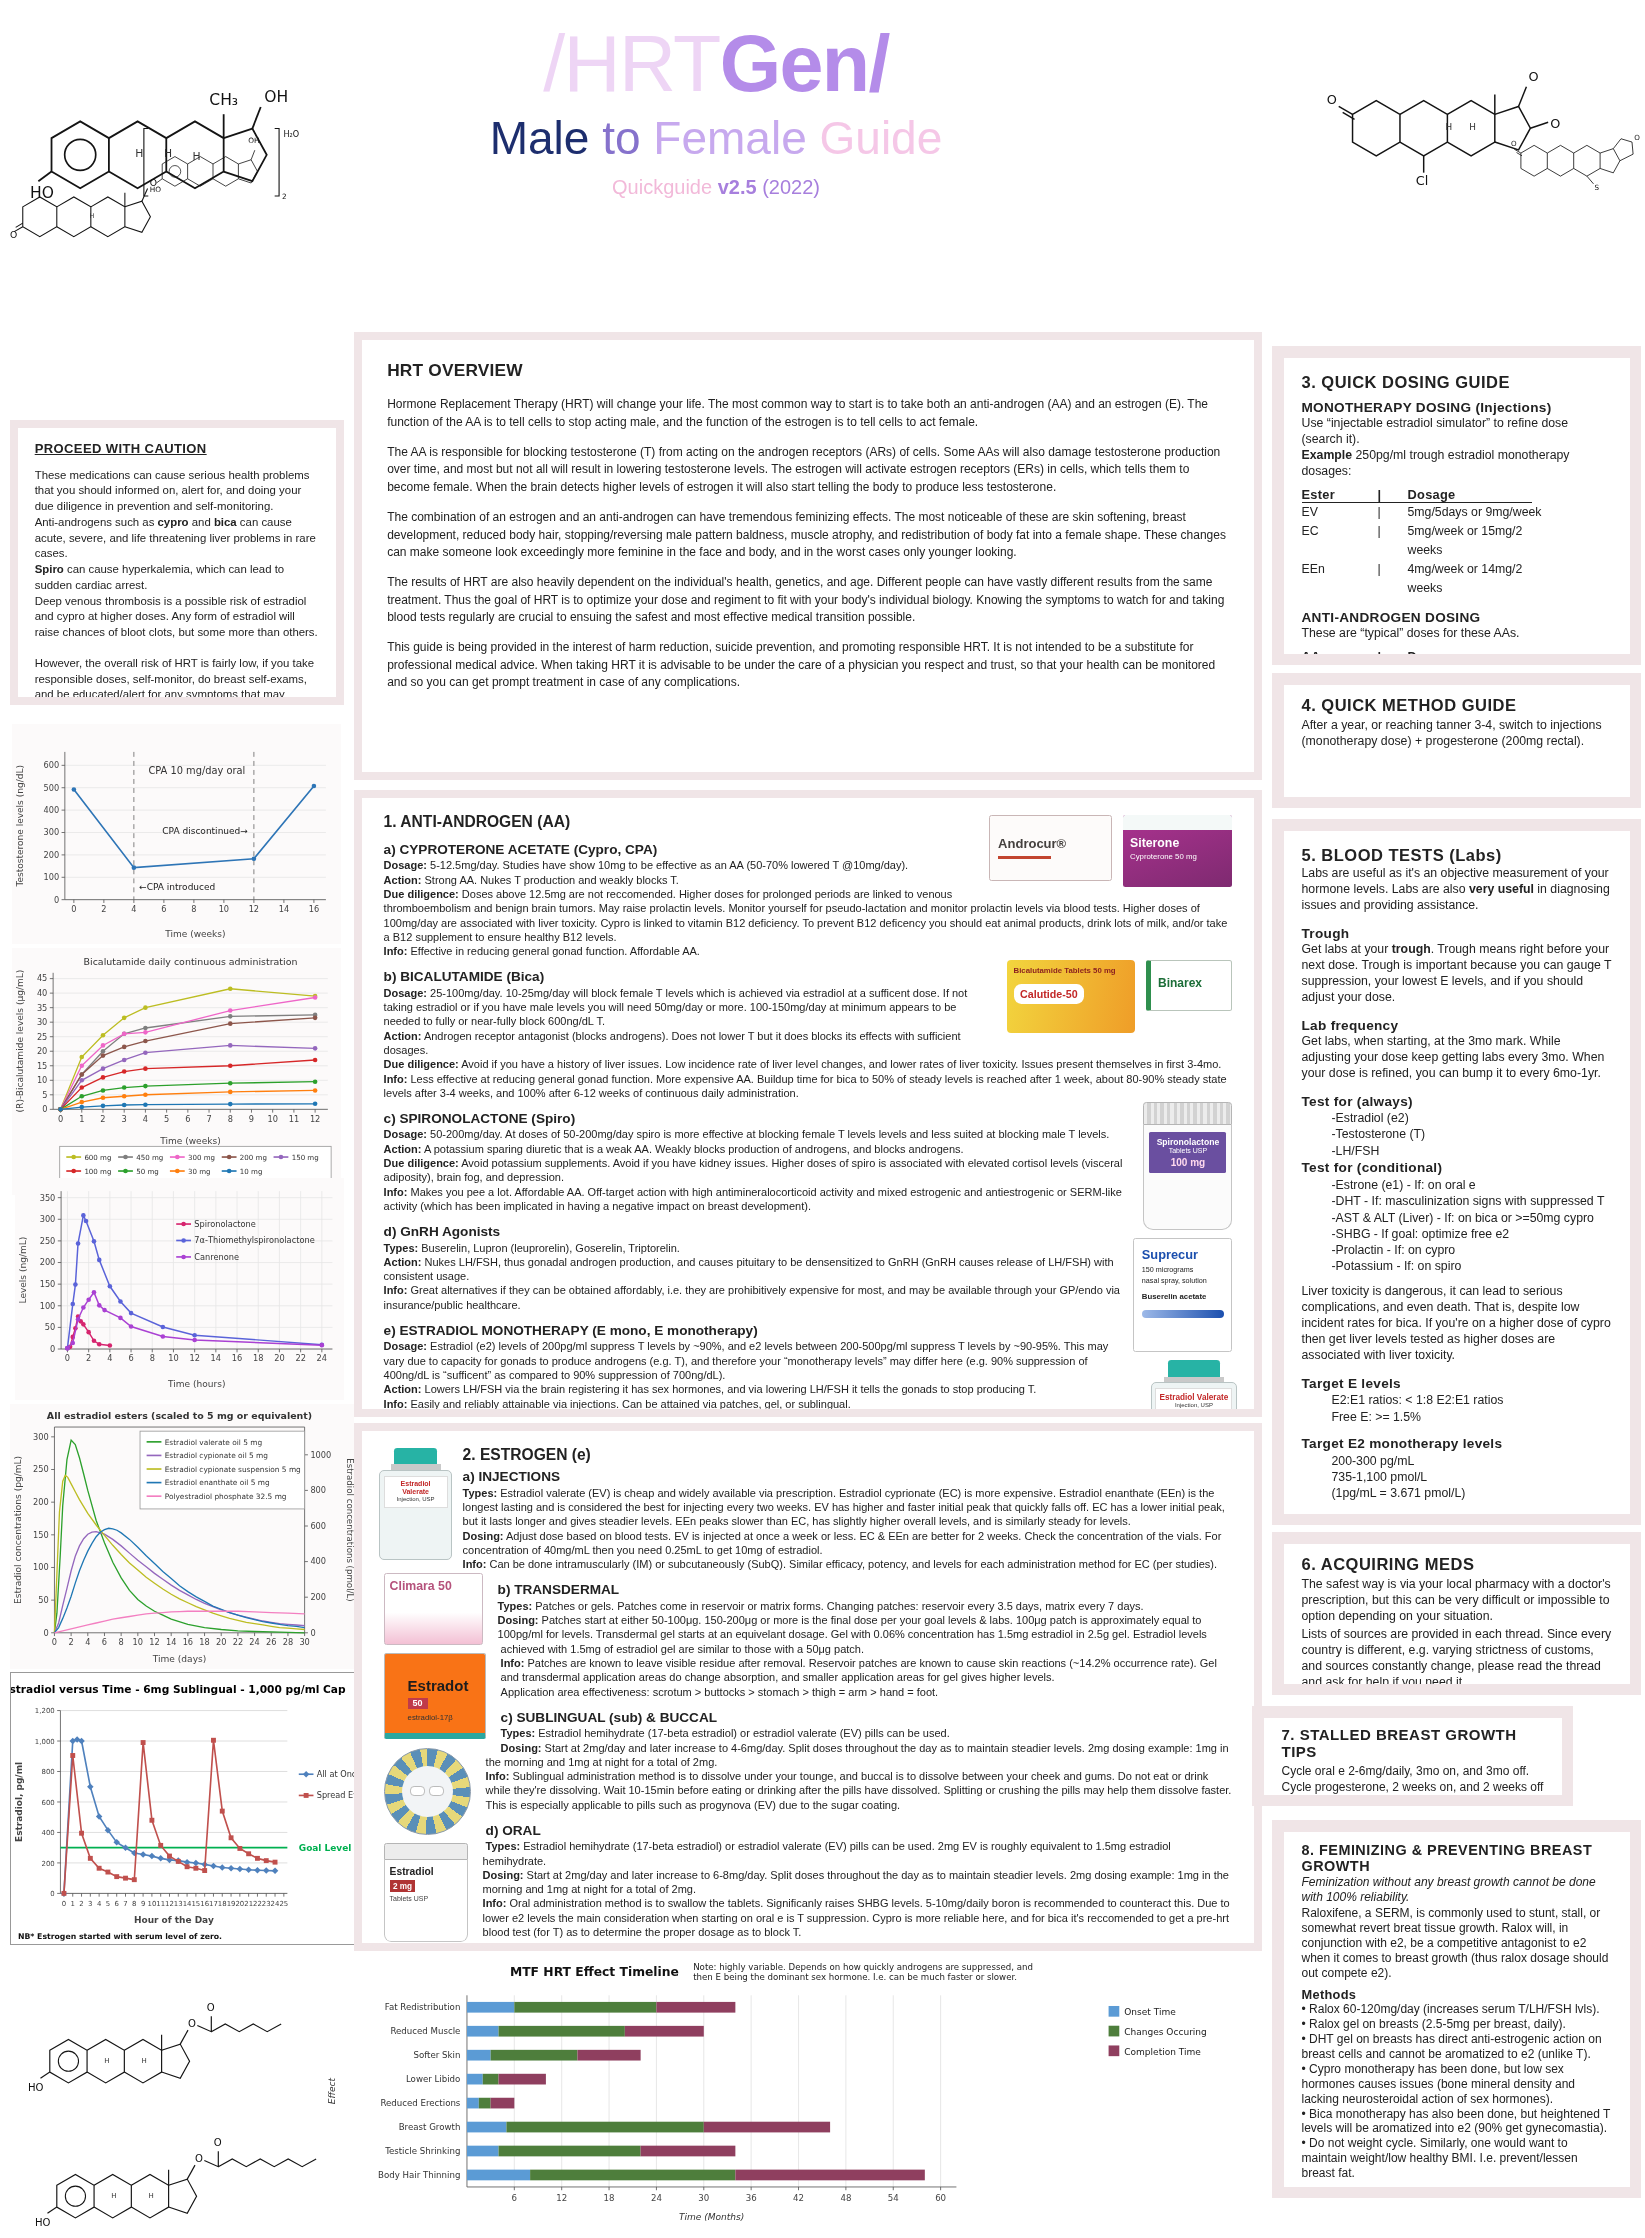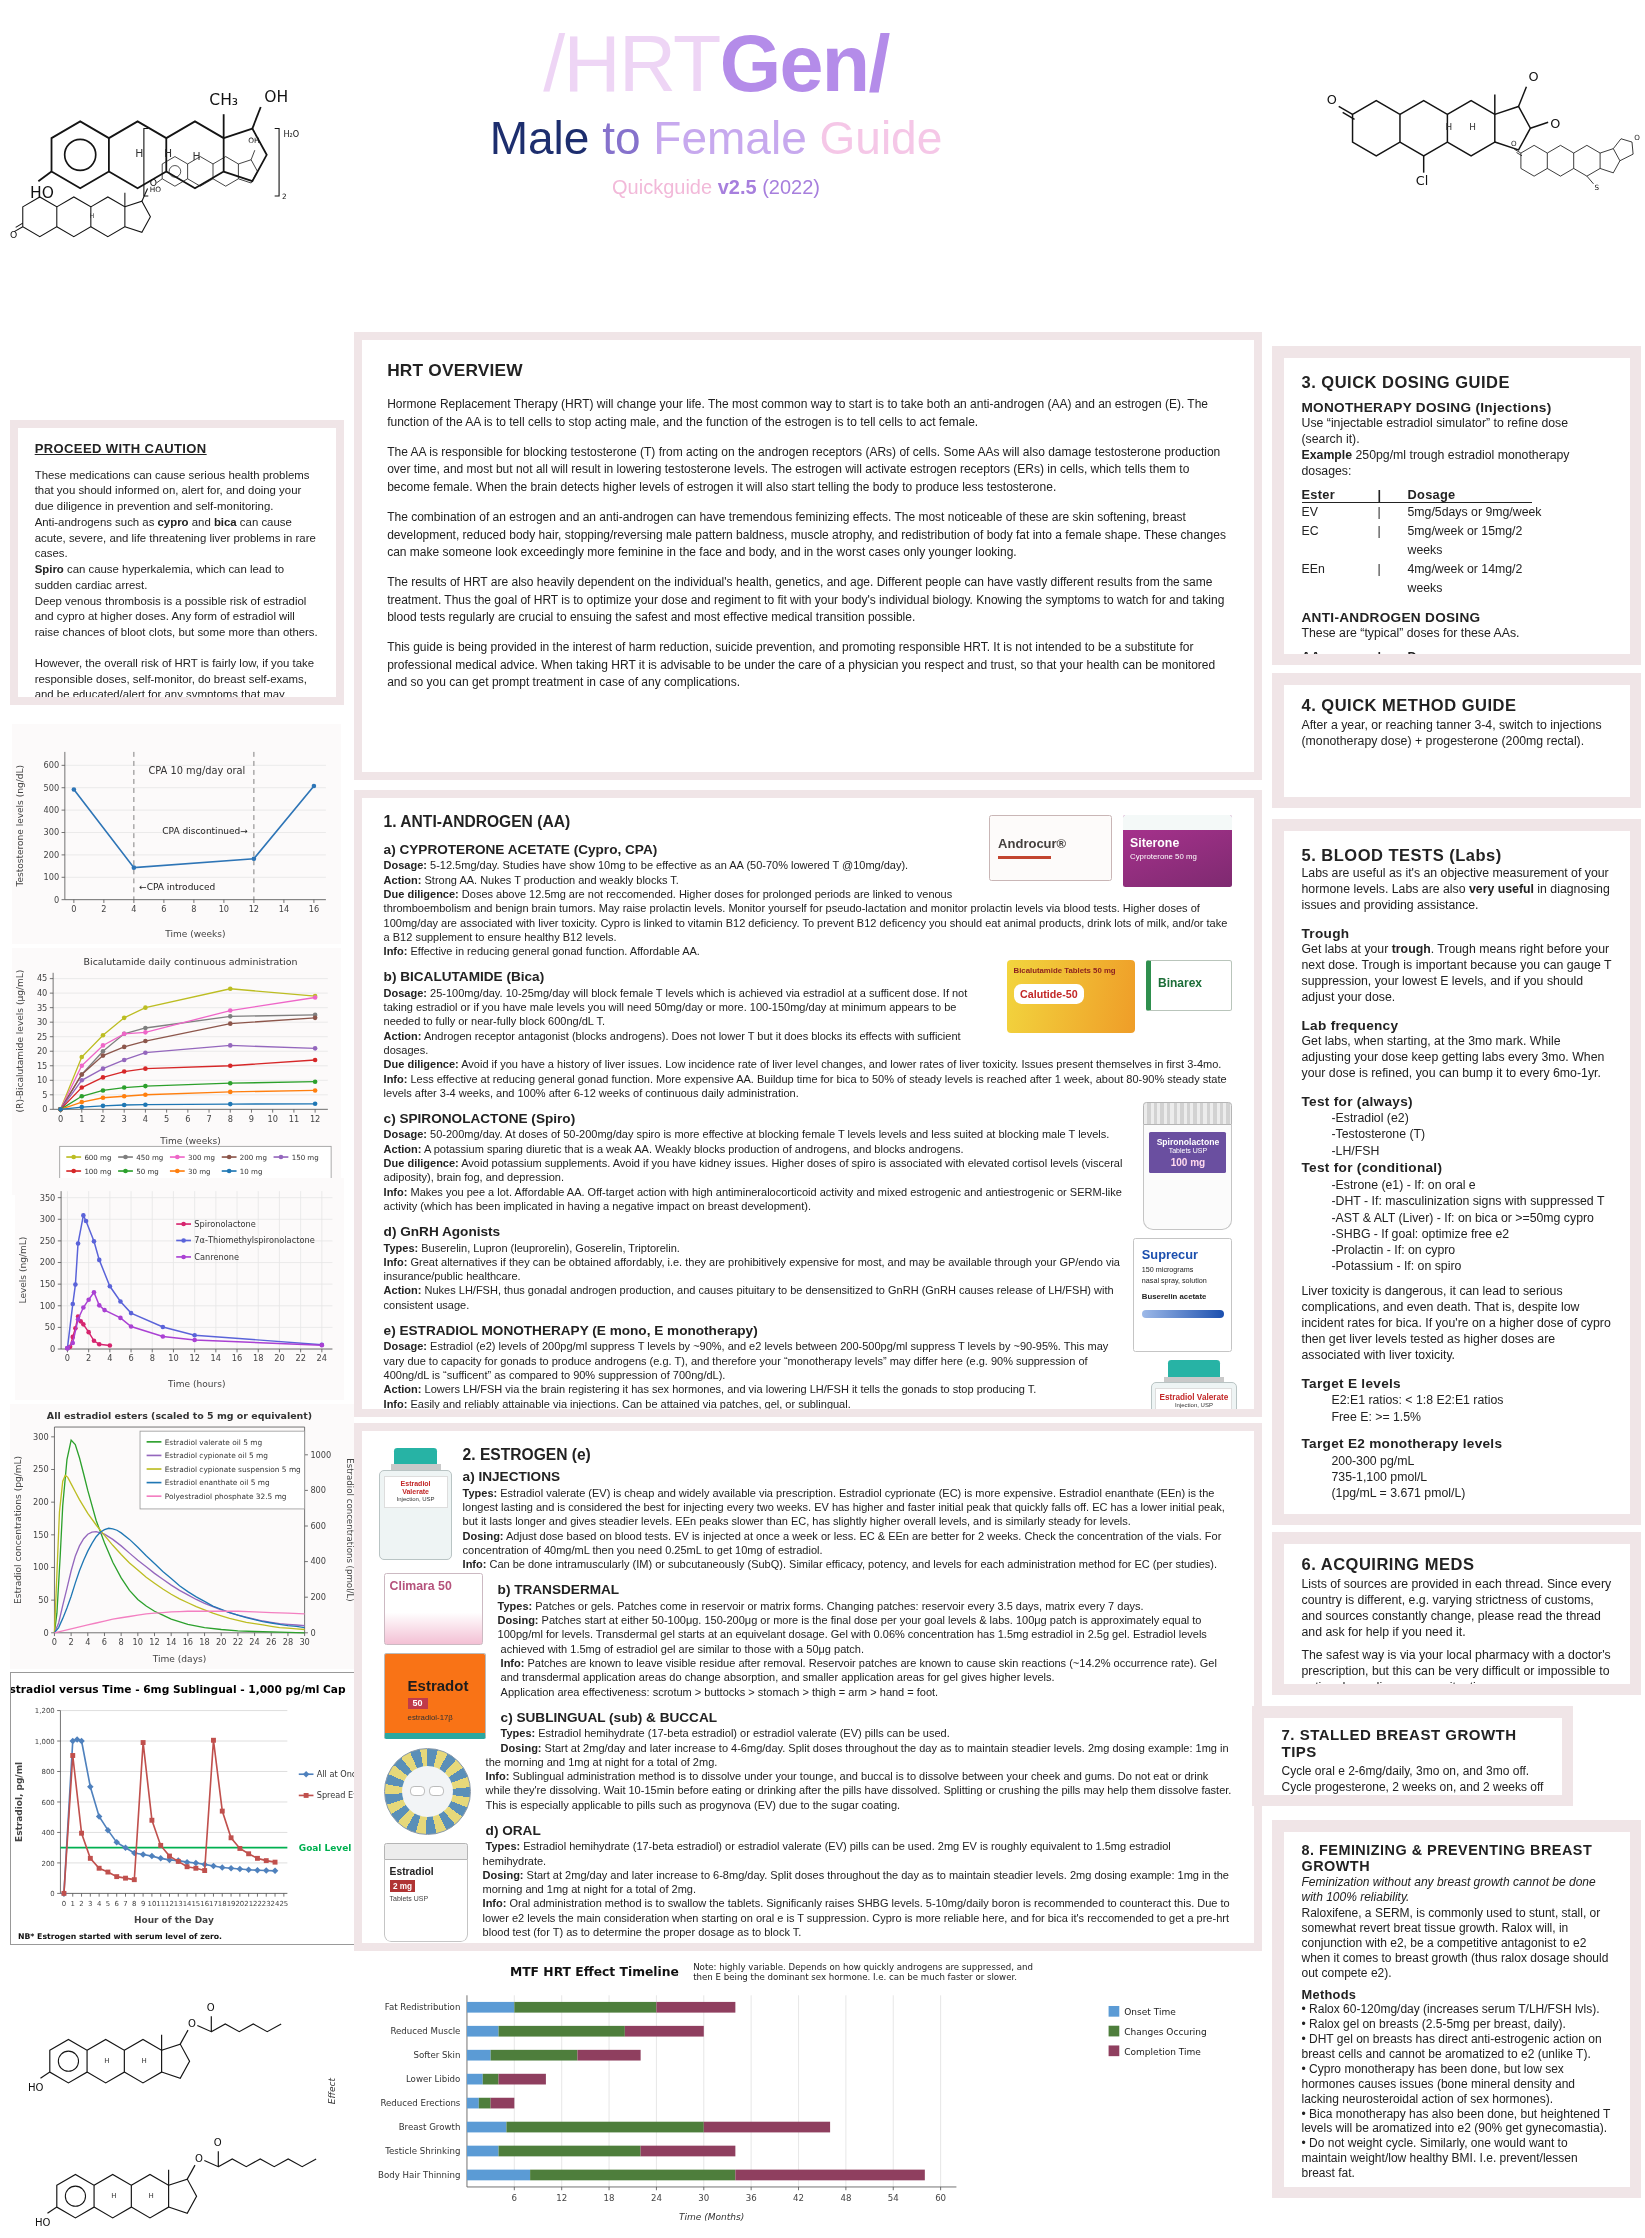--- a/index.html
+++ b/index.html
@@ -878,22 +878,22 @@
           <div class="brand">Suprecur</div>
           <div class="l">150 micrograms</div>
           <div class="l">nasal spray, solution</div>
           <div class="l l3">Buserelin acetate</div>
           <div class="wave"></div>
         </div>
     </div>
     <div class="drug-h">d) GnRH Agonists</div>
     <div>
         <div class="dl"><b>Types:</b><span> Buserelin, Lupron (leuprorelin), Goserelin, Triptorelin.</span></div>
+        <div class="dl"><b>Action:</b><span> Nukes LH/FSH, thus gonadal androgen production, and causes pituitary to be densensitized to GnRH (GnRH causes release of LH/FSH) with consistent usage.</span></div>
         <div class="dl"><b>Info:</b><span> Great alternatives if they can be obtained affordably, i.e. they are prohibitively expensive for most, and may be available through your GP/endo via insurance/public healthcare.</span></div>
-        <div class="dl"><b>Action:</b><span> Nukes LH/FSH, thus gonadal androgen production, and causes pituitary to be densensitized to GnRH (GnRH causes release of LH/FSH) with consistent usage.</span></div>
       </div>
     <div class="float-r">
       <div class="prod p-vial" style="width:77px;height:132px">
           <div class="flip"></div>
           <div class="ring"></div>
           <div class="glass">
             <div class="lab">
               <div class="l1">Estradiol Valerate</div>
               <div class="l">Injection, USP</div>
             </div>
@@ -1134,22 +1134,22 @@
         <div>735-1,100 pmol/L</div>
         <div>(1pg/mL = 3.671 pmol/L)</div>
       </div>
 
   </div>
 </div>
 
 <div class="abs rframe" style="left:1272px;top:1532px;width:369px;height:163px">
   <div class="inner" style="padding:11.5px 18px">
     <div class="rt" style="margin-bottom:3.3px">6. ACQUIRING MEDS</div>
+    <div class="rp" style="margin-bottom:1.6px">The safest way is via your local pharmacy with a doctor's prescription, but this can be very difficult or impossible to option depending on your situation.</div>
     <div class="rp">Lists of sources are provided in each thread. Since every country is different, e.g. varying strictness of customs, and sources constantly change, please read the thread and ask for help if you need it.</div>
-    <div class="rp" style="margin-bottom:1.6px">The safest way is via your local pharmacy with a doctor's prescription, but this can be very difficult or impossible to option depending on your situation.</div>
 
   </div>
 </div>
 
 <div class="abs rframe" style="left:1252px;top:1706px;width:321px;height:100px">
   <div class="inner" style="padding:8.2px 18px">
     <div class="rt" style="font-size:15px;margin-bottom:3.3px">7. STALLED BREAST GROWTH TIPS</div>
     <div>
         <div class="box7line">Cycle oral e 2-6mg/daily, 3mo on, and 3mo off.</div>
         <div class="box7line">Cycle progesterone, 2 weeks on, and 2 weeks off (gel on breasts and/or suppository).</div>

